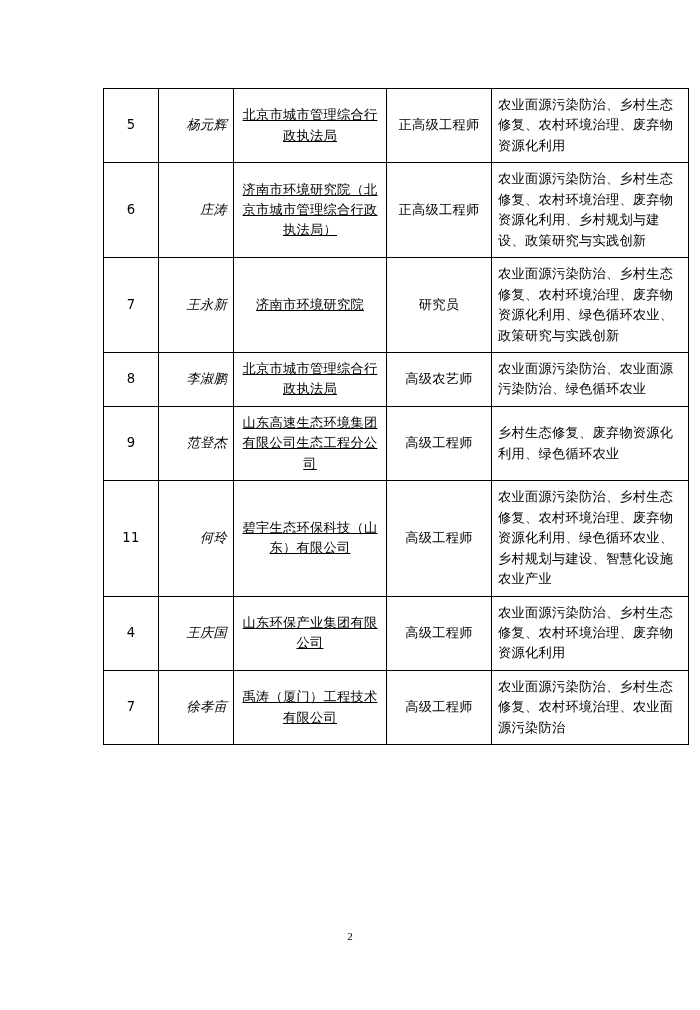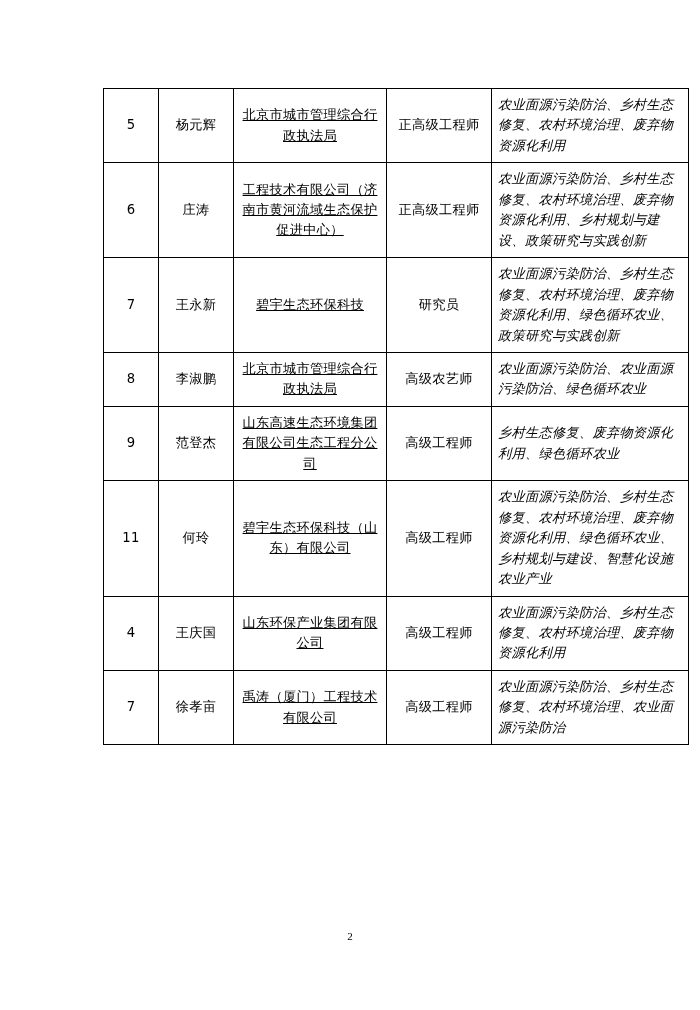--- a/index.html
+++ b/index.html
@@ -33,24 +33,24 @@
   }
   .doc-table td {
     border: 1px solid #000000;
     vertical-align: middle;
     padding: 6px 6px;
     font-size: 13.2px;
     line-height: 1.55;
     letter-spacing: 0.3px;
   }
   .col-no    { width: 42px;  text-align: center; }
-  .col-name  { width: 62px;  text-align: center; }
+  .col-name  { width: 62px;  text-align: right; font-style: italic; }
   .col-org   { width: 140px; text-align: center; text-decoration: underline; }
   .col-title { width: 92px;  text-align: center; }
-  .col-field { width: 184px; text-align: left; font-style: italic; }
+  .col-field { width: 184px; text-align: left; }
 
   .cell-no, .cell-name, .cell-title {
     white-space: nowrap;
   }
   .page-number {
     position: absolute;
     left: 0;
     top: 930px;
     width: 700px;
     text-align: center;
@@ -71,29 +71,29 @@
         <td class="col-no cell-no">5</td>
         <td class="col-name cell-name">杨元辉</td>
         <td class="col-org">北京市城市管理综合行政执法局</td>
         <td class="col-title cell-title">正高级工程师</td>
         <td class="col-field">农业面源污染防治、乡村生态修复、农村环境治理、废弃物资源化利用</td>
       </tr>
 
       <tr>
         <td class="col-no cell-no">6</td>
         <td class="col-name cell-name">庄涛</td>
-        <td class="col-org">工程技术有限公司（济南市黄河流域生态保护促进中心）</td>
+        <td class="col-org">济南市环境研究院（北京市城市管理综合行政执法局）</td>
         <td class="col-title cell-title">正高级工程师</td>
         <td class="col-field">农业面源污染防治、乡村生态修复、农村环境治理、废弃物资源化利用、乡村规划与建设、政策研究与实践创新</td>
       </tr>
 
       <tr>
         <td class="col-no cell-no">7</td>
         <td class="col-name cell-name">王永新</td>
-        <td class="col-org">碧宇生态环保科技</td>
+        <td class="col-org">济南市环境研究院</td>
         <td class="col-title cell-title">研究员</td>
         <td class="col-field">农业面源污染防治、乡村生态修复、农村环境治理、废弃物资源化利用、绿色循环农业、政策研究与实践创新</td>
       </tr>
 
       <tr>
         <td class="col-no cell-no">8</td>
         <td class="col-name cell-name">李淑鹏</td>
         <td class="col-org">北京市城市管理综合行政执法局</td>
         <td class="col-title cell-title">高级农艺师</td>
         <td class="col-field">农业面源污染防治、农业面源污染防治、绿色循环农业</td>

